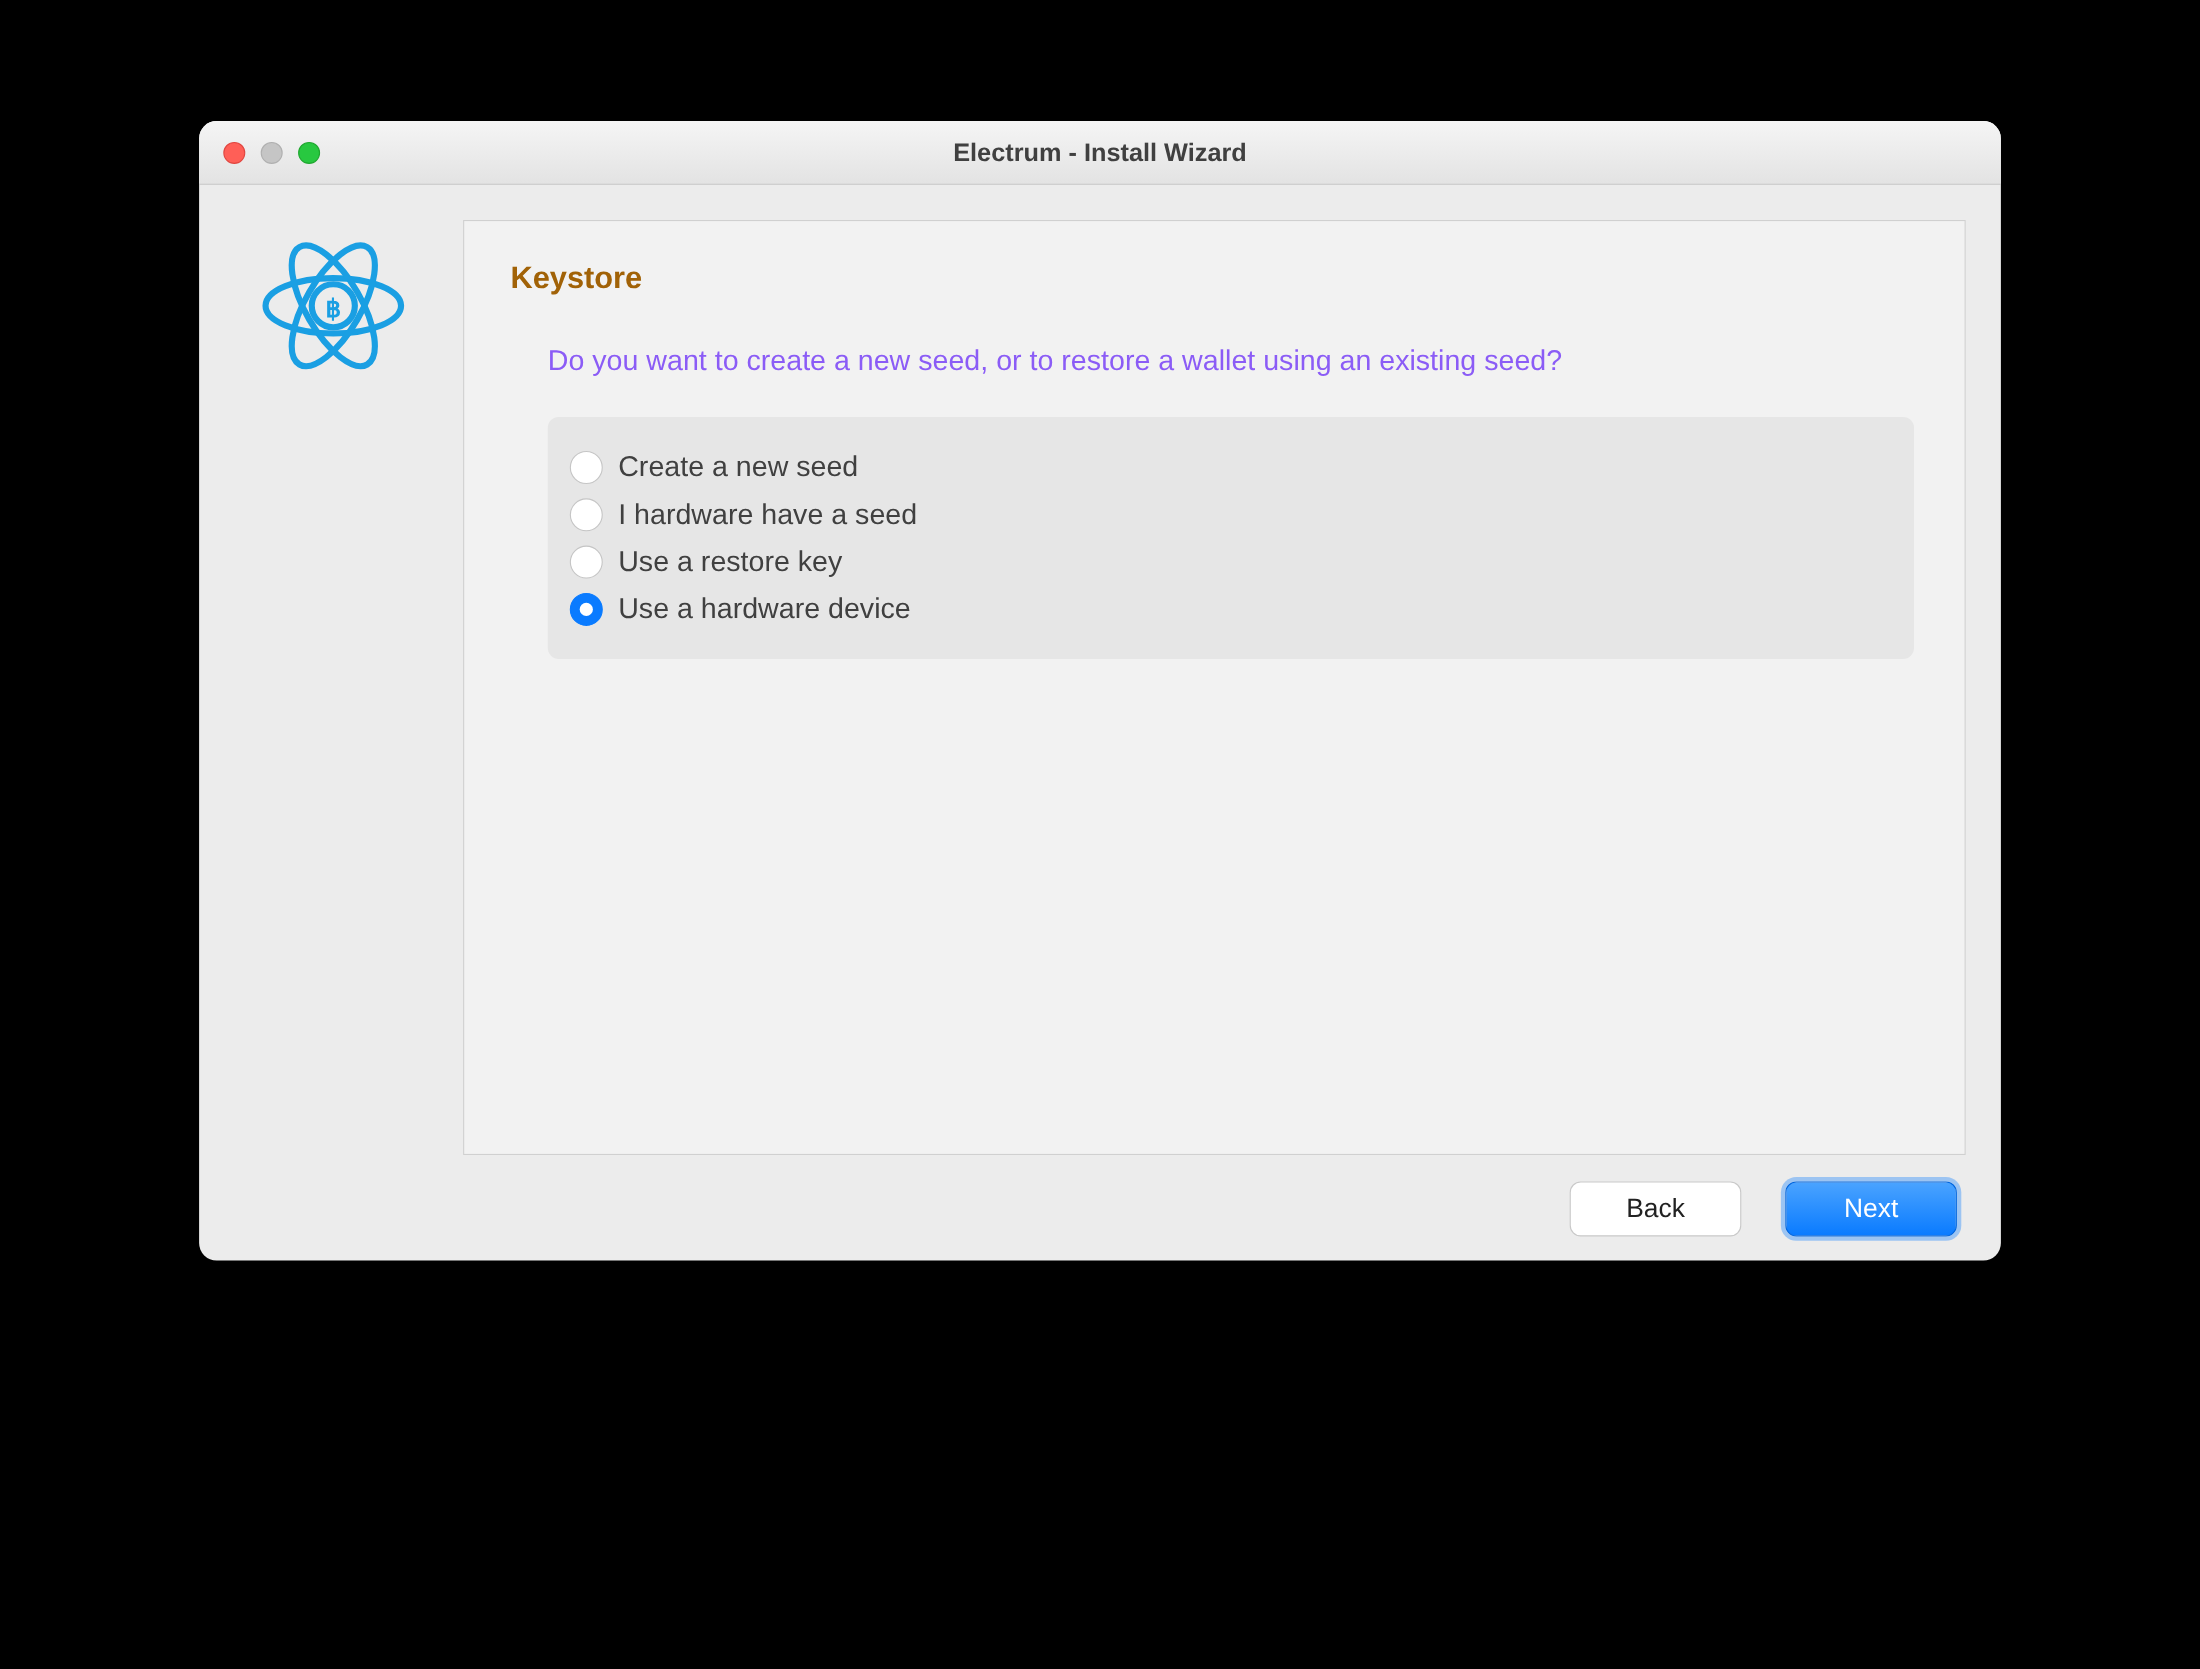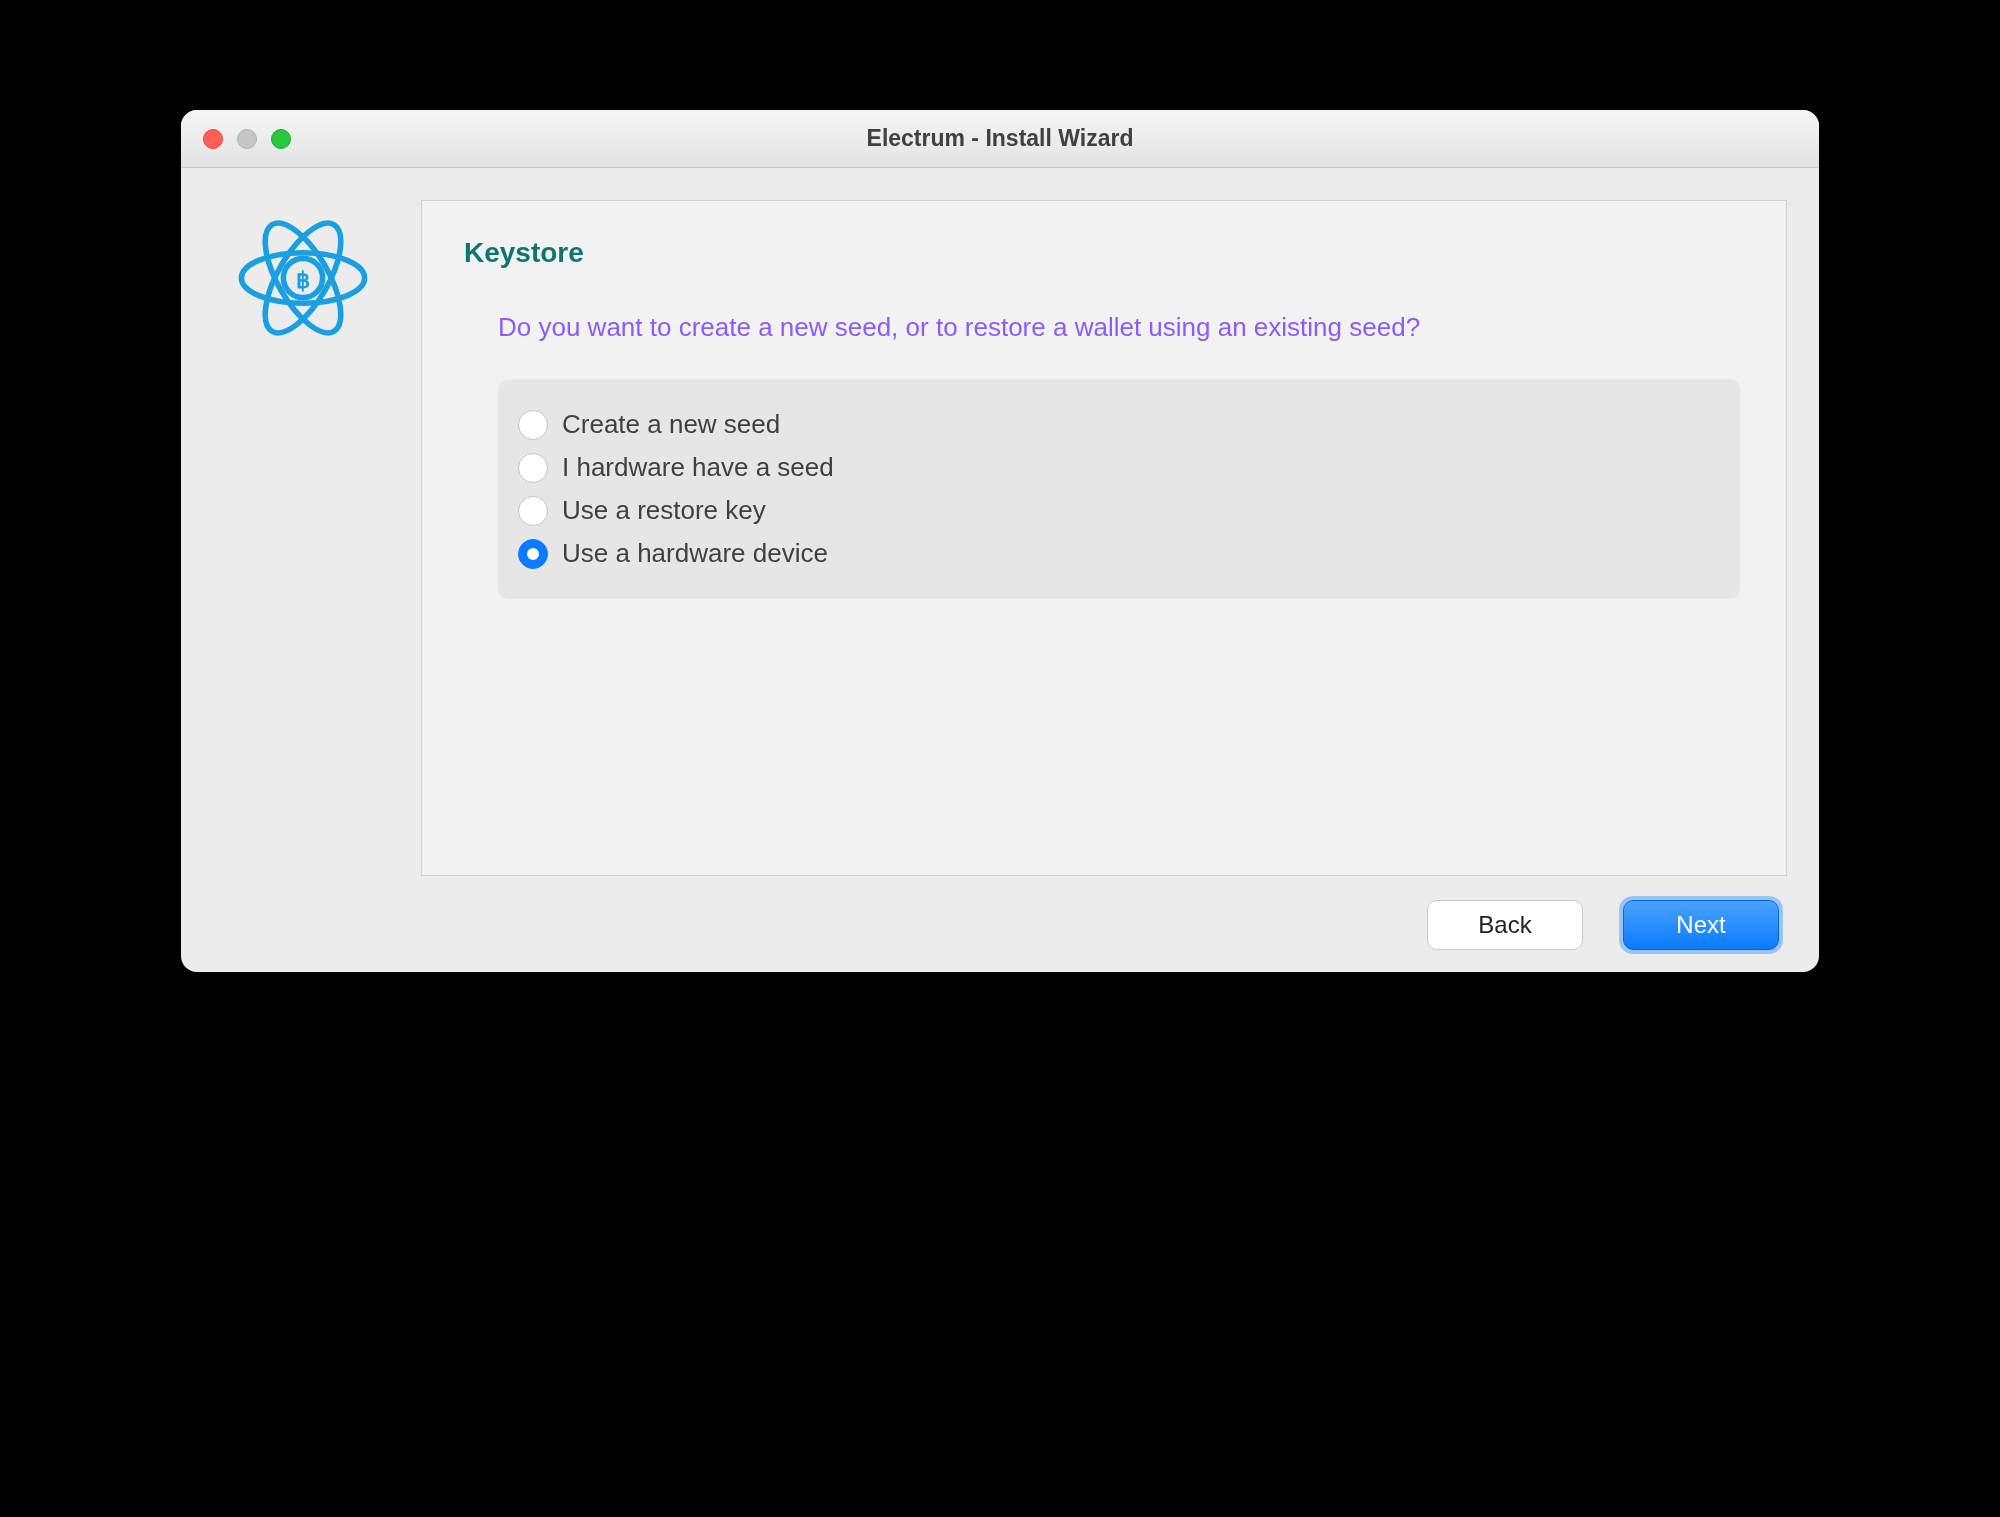--- a/index.html
+++ b/index.html
@@ -8,21 +8,21 @@
       font-family: -apple-system, BlinkMacSystemFont, "Helvetica Neue", Arial, sans-serif;
       width: 2000px;
       height: 1517px;
       display: flex;
       align-items: flex-start;
       justify-content: center;
       padding-top: 110px;
     }
     .window {
       width: 1638px;
-      height: 862px;
+      height: 1036px;
       background: #ececec;
       border-radius: 16px;
       box-shadow: 0 30px 80px rgba(0,0,0,0.6);
       overflow: hidden;
       display: flex;
       flex-direction: column;
     }
     .titlebar {
       height: 58px;
       background: linear-gradient(#f5f5f5, #e3e3e3);
@@ -79,21 +79,21 @@
       flex: 1;
       border: 1px solid #d0d0d0;
       background: #f2f2f2;
       padding: 36px 42px;
       display: flex;
       flex-direction: column;
     }
     .heading {
       font-size: 28px;
       font-weight: 700;
-      color: #0f766e;
+      color: #a16207;
       margin-bottom: 40px;
     }
     .prompt {
       font-size: 26px;
       color: #8b5cf6;
       line-height: 1.4;
       padding-left: 34px;
       padding-right: 60px;
       margin-bottom: 34px;
     }

